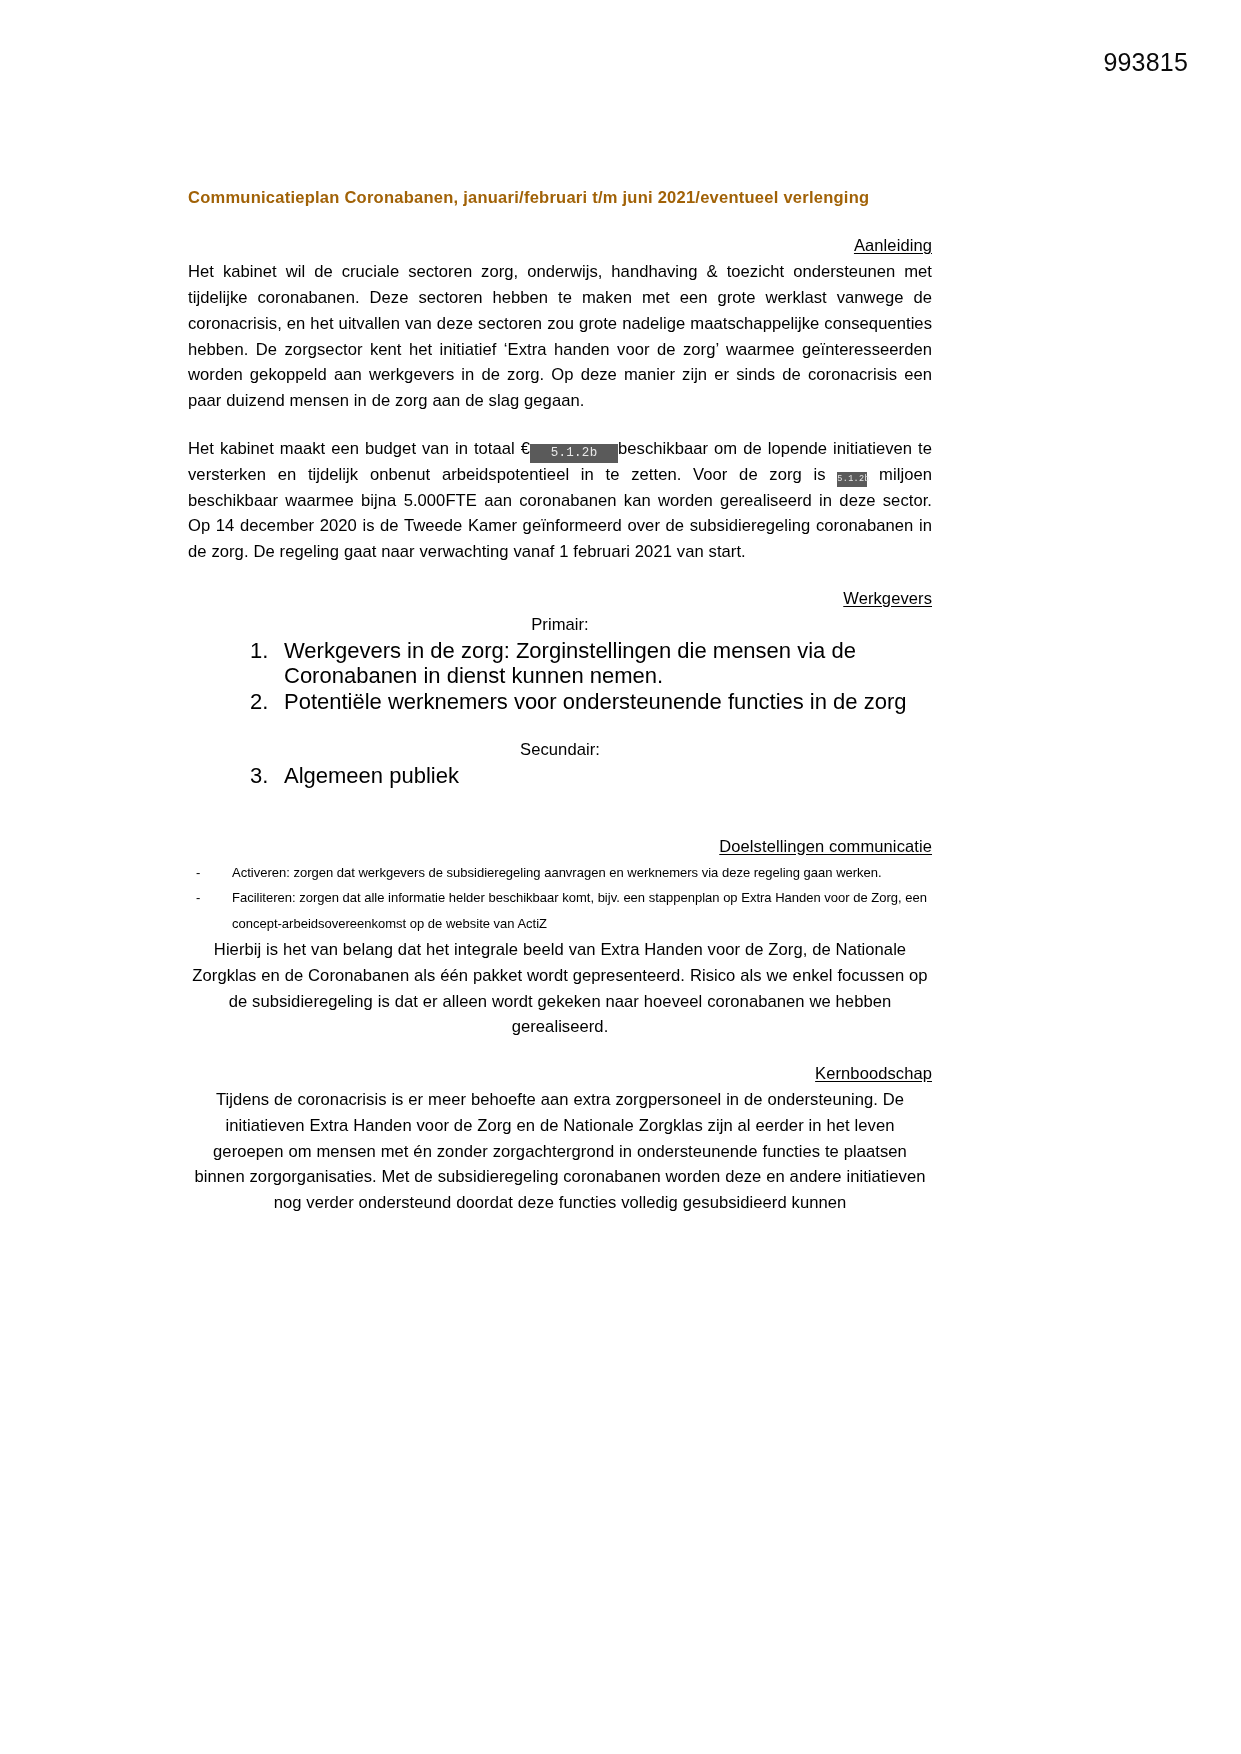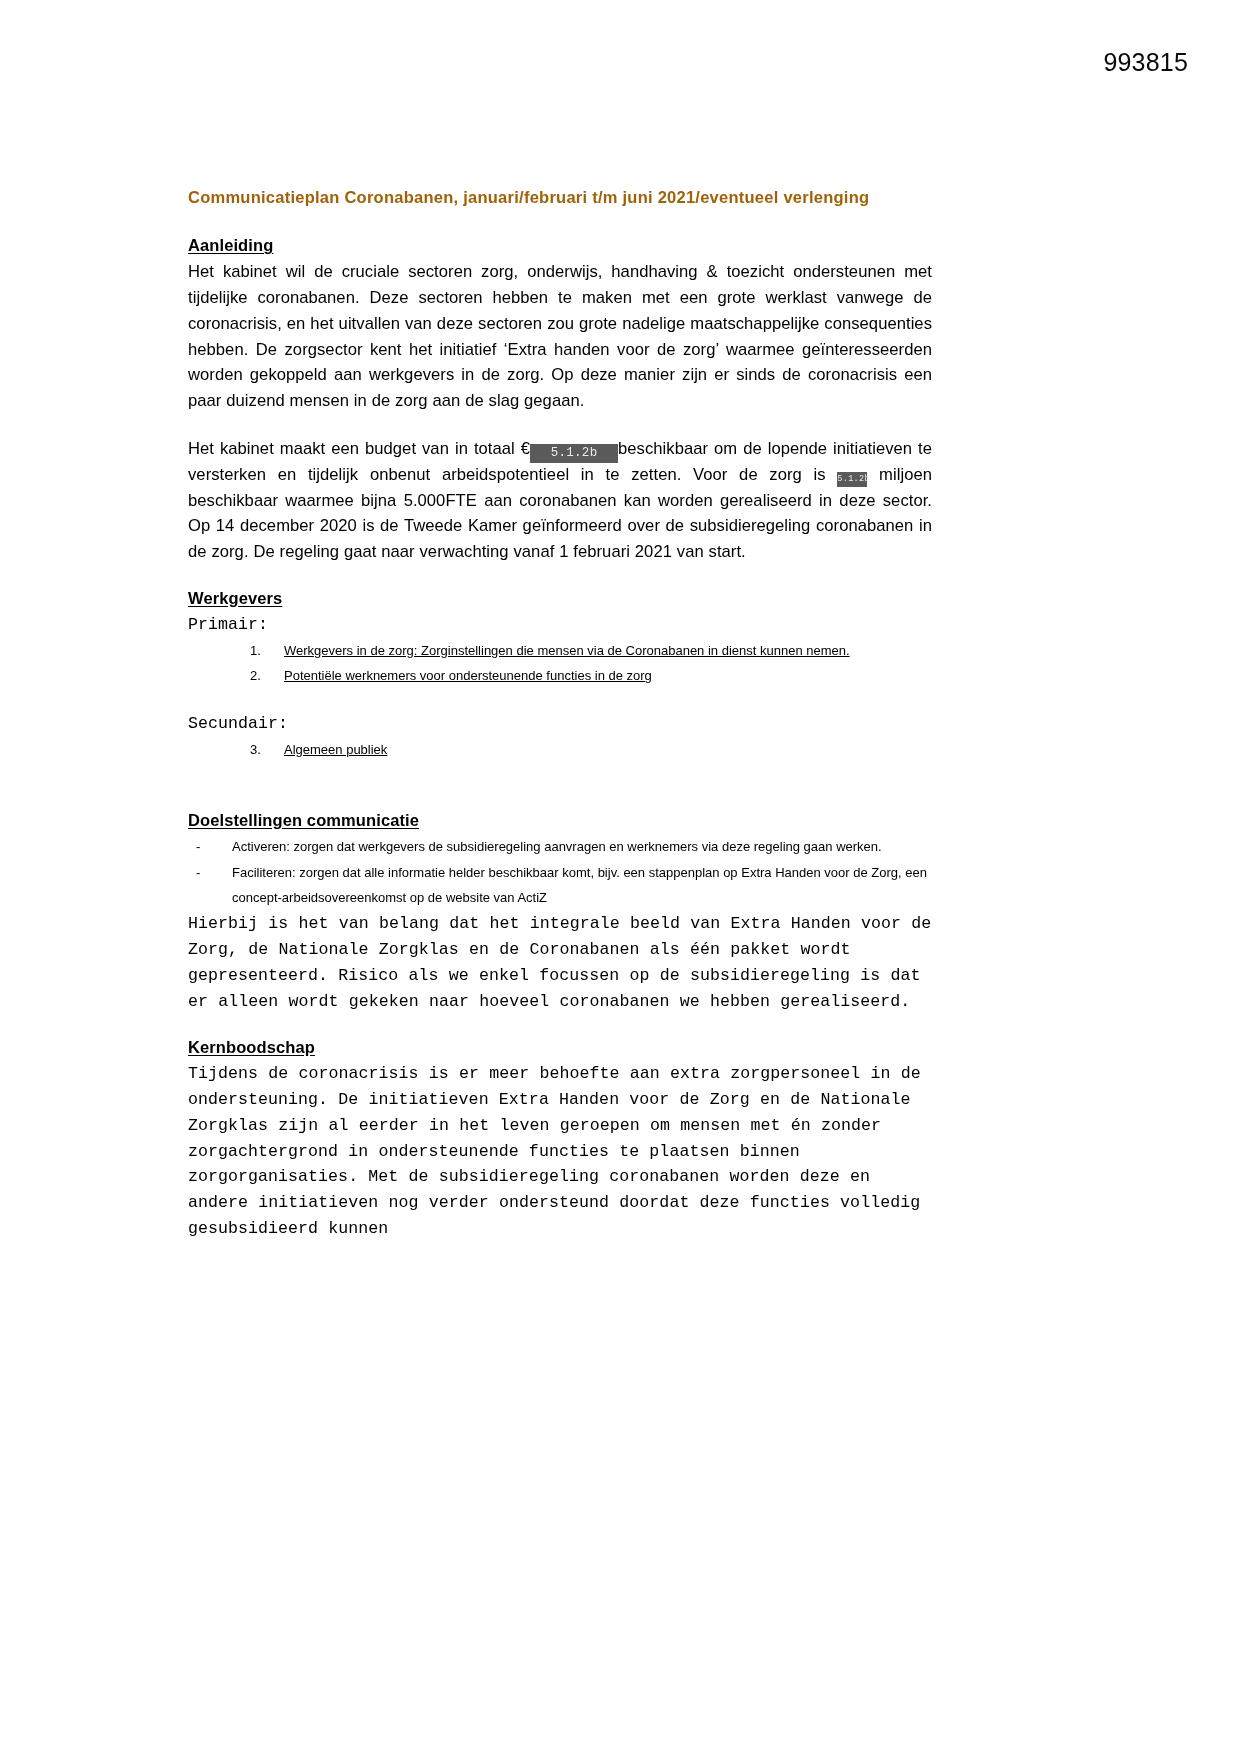--- a/index.html
+++ b/index.html
@@ -39,38 +39,38 @@
   .doc-title {
     font-size: 16.5px;
     font-weight: bold;
     letter-spacing: 0.25px;
     line-height: 1.35;
     margin: 0 0 26px 0;
     color: #a16207;
   }
   h2.section-heading {
     font-size: 16.5px;
-    font-weight: bold;
+    font-weight: normal;
     text-decoration: underline;
     text-underline-offset: 2px;
     margin: 0 0 1px 0;
     line-height: 1.45;
     letter-spacing: 0.1px;
+    text-align: right;
   }
   p.body-par {
     font-size: 16.6px;
     line-height: 25.8px;
     text-align: justify;
     margin: 0;
     letter-spacing: 0.05px;
     word-spacing: 0.2px;
   }
   p.body-par.left {
-    text-align: left;
-    font-family: Liberation Mono, monospace;
+    text-align: center;
   }
   .gap-md { height: 22px; }
   .gap-xl { height: 46px; }
 
   .redaction {
     display: inline-block;
     background: #5a5a5a;
     color: #e9e9e9;
     font-size: 12.5px;
     text-align: center;
@@ -95,26 +95,25 @@
   }
 
   ol.num-list {
     margin: 0;
     padding: 0 0 0 62px;
     list-style: none;
     counter-reset: numitem;
   }
   ol.num-list li {
     position: relative;
-    font-size: 13px;
+    font-size: 22px;
     line-height: 25.8px;
     text-align: left;
     padding-left: 34px;
     counter-increment: numitem;
-    text-decoration: underline;
   }
   ol.num-list li::before {
     content: counter(numitem) ".";
     position: absolute;
     left: 0;
     top: 0;
   }
   ol.num-list.start-three {
     counter-reset: numitem 2;
   }

